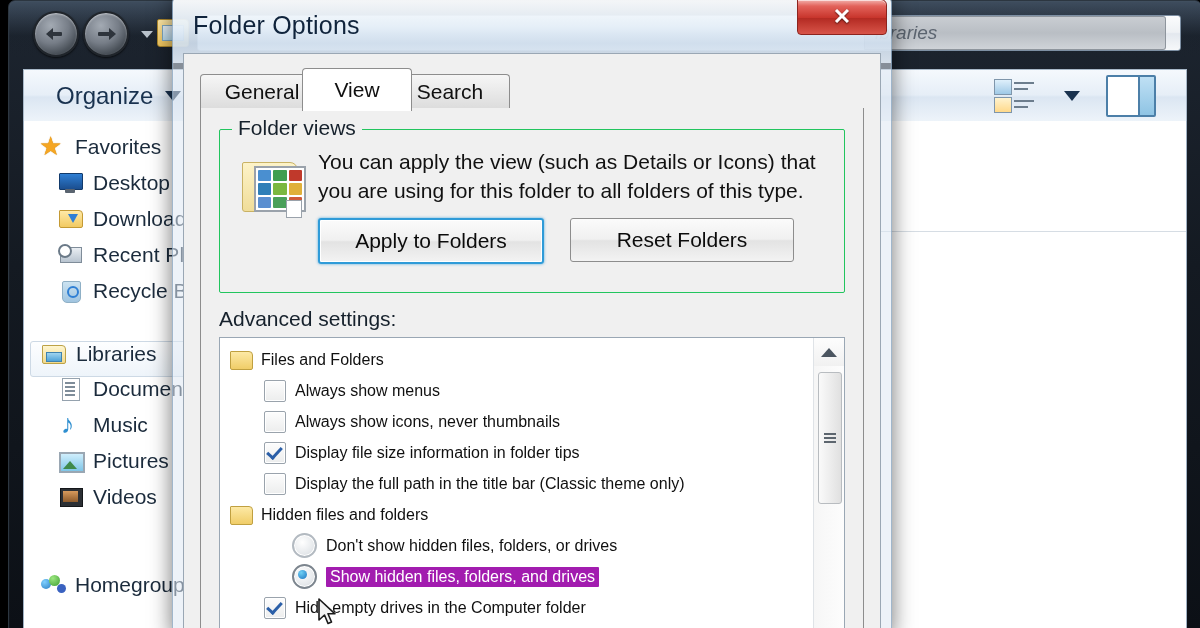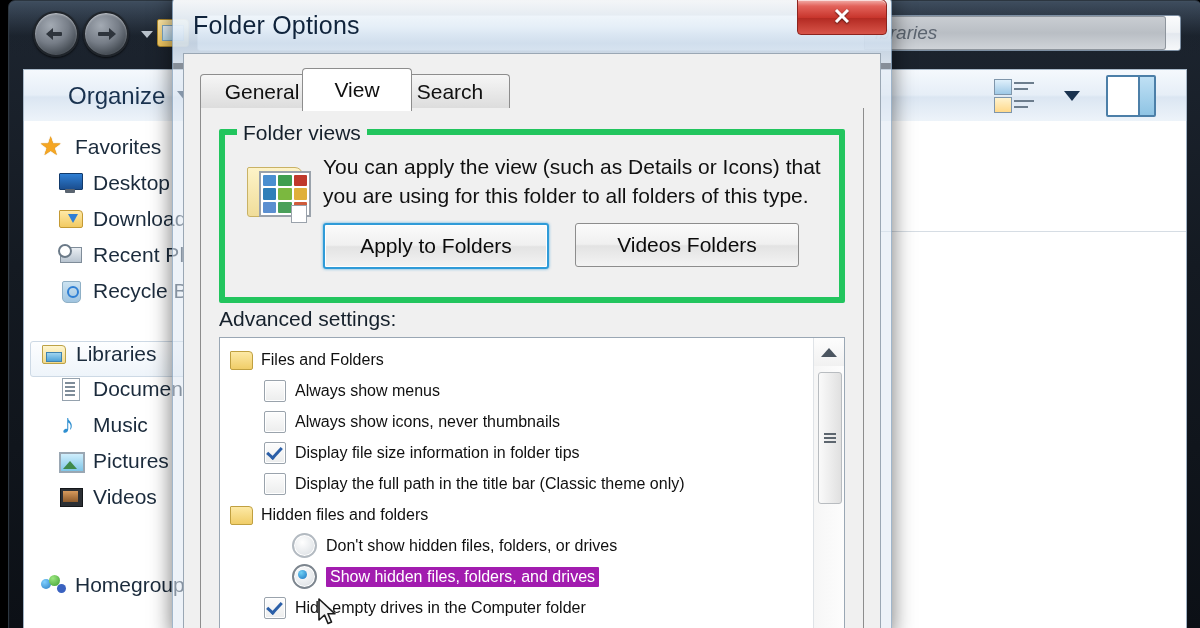--- a/index.html
+++ b/index.html
@@ -106,21 +106,21 @@
   
   .cmdbar {
     position: absolute; left: 14px; top: 68px; right: 14px; height: 52px;
     background: linear-gradient(180deg,#f5f9fd 0%, #e6eef7 48%, #dbe6f2 52%, #eef4fa 100%);
     border: 1px solid #a8b8c8;
     border-bottom: 1px solid #8fa2b5;
     display: flex; align-items: center;
   }
   .organize {
     display:flex; align-items:center; gap: 12px;
-    padding-left: 44px; color:#19324f; font-size: 24px;
+    padding-left: 32px; color:#19324f; font-size: 24px;
   }
   .organize .caret {
     width:0;height:0;border-left:8px solid transparent;border-right:8px solid transparent;
     border-top:10px solid #19324f;
   }
   .cmd-right { margin-left:auto; display:flex; align-items:center; gap: 26px; padding-right: 30px;}
   .view-icon { width: 44px; height: 36px; position: relative; }
   .view-icon i {
     position:absolute; display:block; border:1px solid #7f96ab; background:linear-gradient(180deg,#dff0fb,#9fc9e6);
     width: 16px; height: 14px;
@@ -322,21 +322,21 @@
     background: #f0f0f0; border: 1px solid #8d8d8d; border-bottom:none;
     z-index: 2;
   }
   .tab-page:before{
     content:""; position:absolute; left:0; right:0; top:-1px; height:1px; background:#f0f0f0;
   }
 
   
   .groupbox {
     position:absolute; left: 18px; top: 20px; right: 18px; height: 162px;
-    border: 6px solid #22c55e; border-radius: 2px;
+    border: 1px solid #22c55e; border-radius: 2px;
   }
   .groupbox > legend, .gb-title {
     position:absolute; left: 12px; top: -14px; background:#f0f0f0; padding: 0 6px;
     font-size: 21px; color:#16212c;
   }
   .fv-icon {
     position:absolute; left: 22px; top: 26px; width: 60px; height: 60px;
   }
   .fv-icon .folder {
     position:absolute; left:0; top:6px; width: 54px; height: 48px;
@@ -603,21 +603,21 @@
                 <i style="background:#4aa05a"></i>
                 <i style="background:#cf5b3a"></i>
             </div>
             <div class="pg"></div>
           </div>
 
           <div class="fv-text">You can apply the view (such as Details or Icons) that you are using for this folder to all folders of this type.</div>
 
           <div class="fv-buttons">
             <div class="btn focused">Apply to Folders</div>
-            <div class="btn">Videos Folders</div>
+            <div class="btn">Reset Folders</div>
           </div>
         </div>
 
         <div class="adv-label">Advanced settings:</div>
 
         <div class="listbox">
           <div class="lb-inner">
 
             <div class="lrow group">
               <span class="grp-folder"></span>

